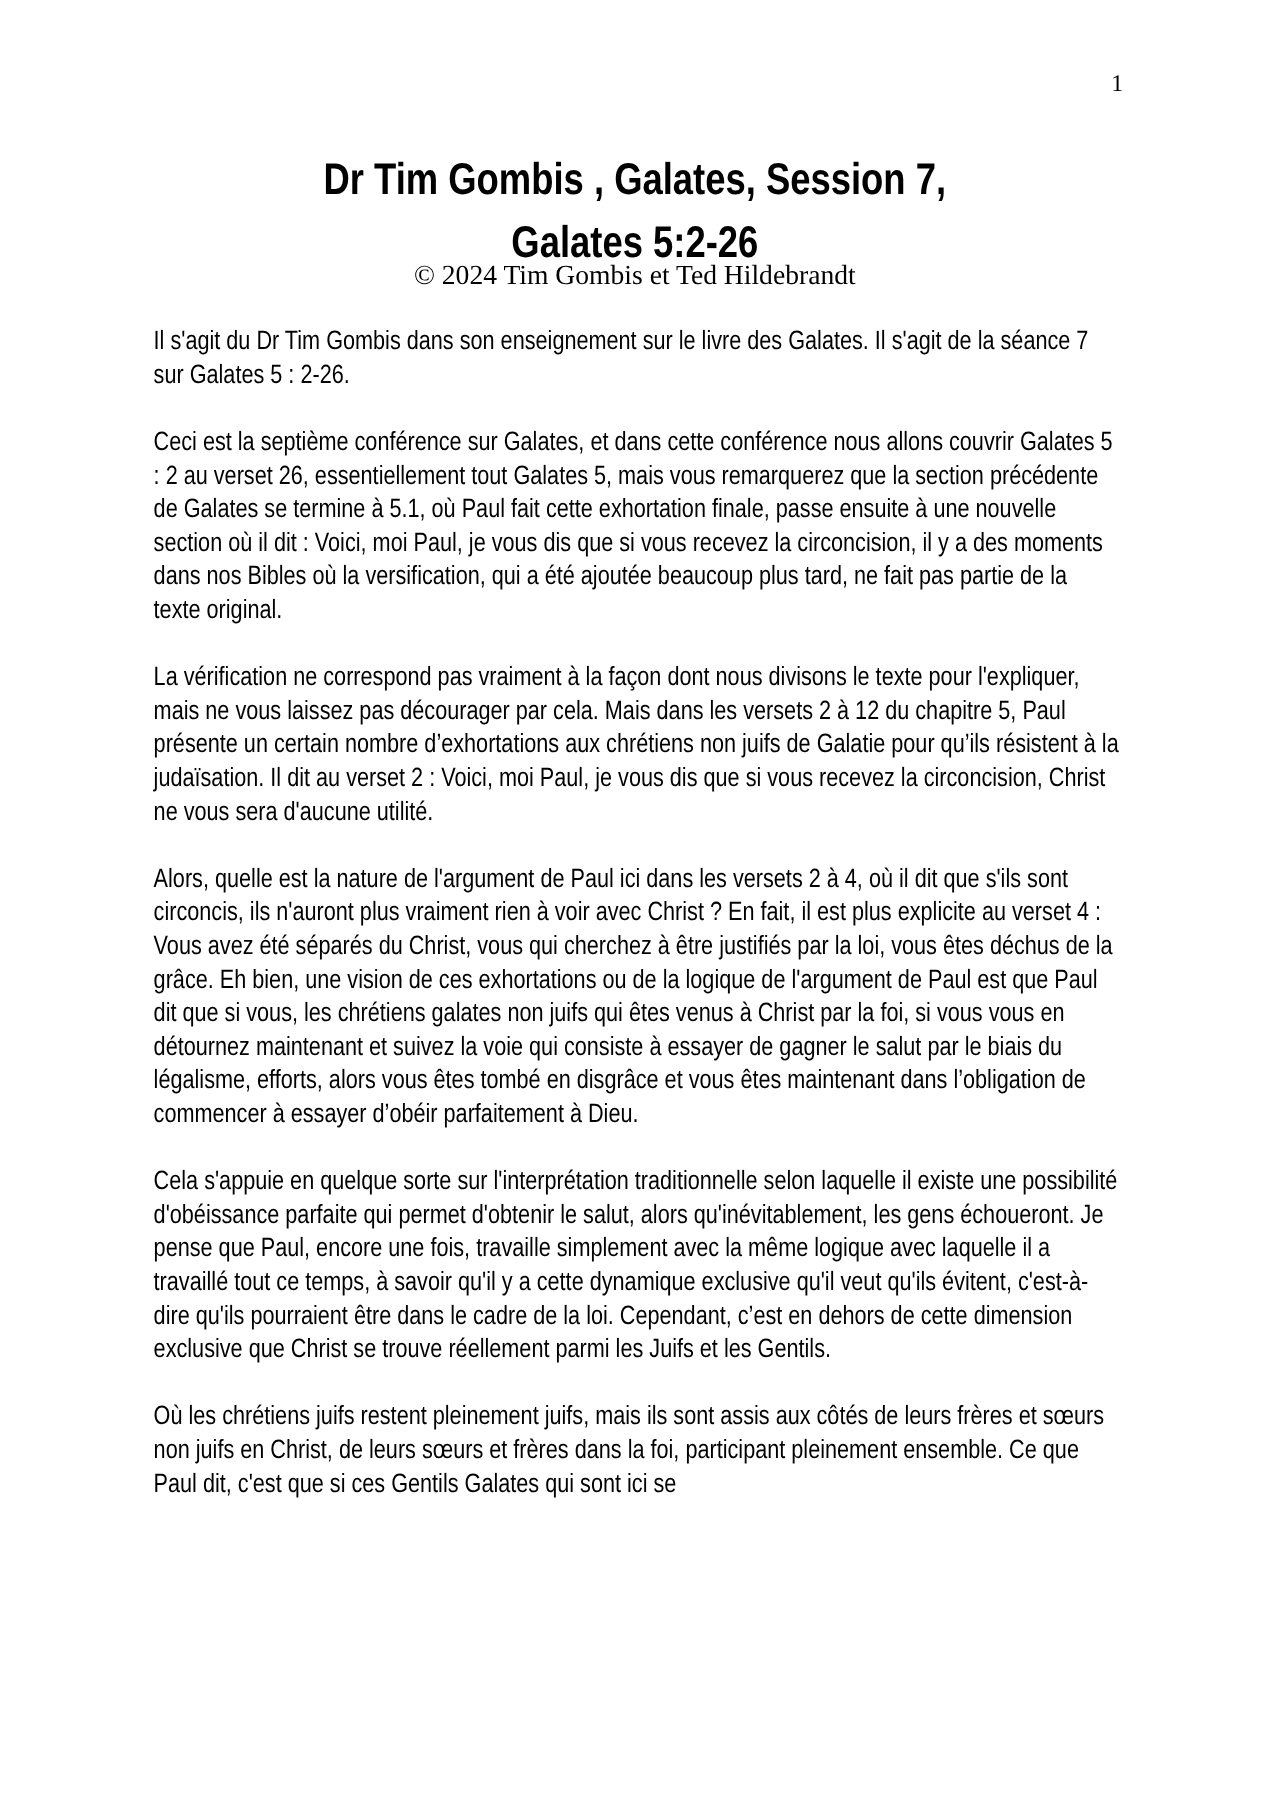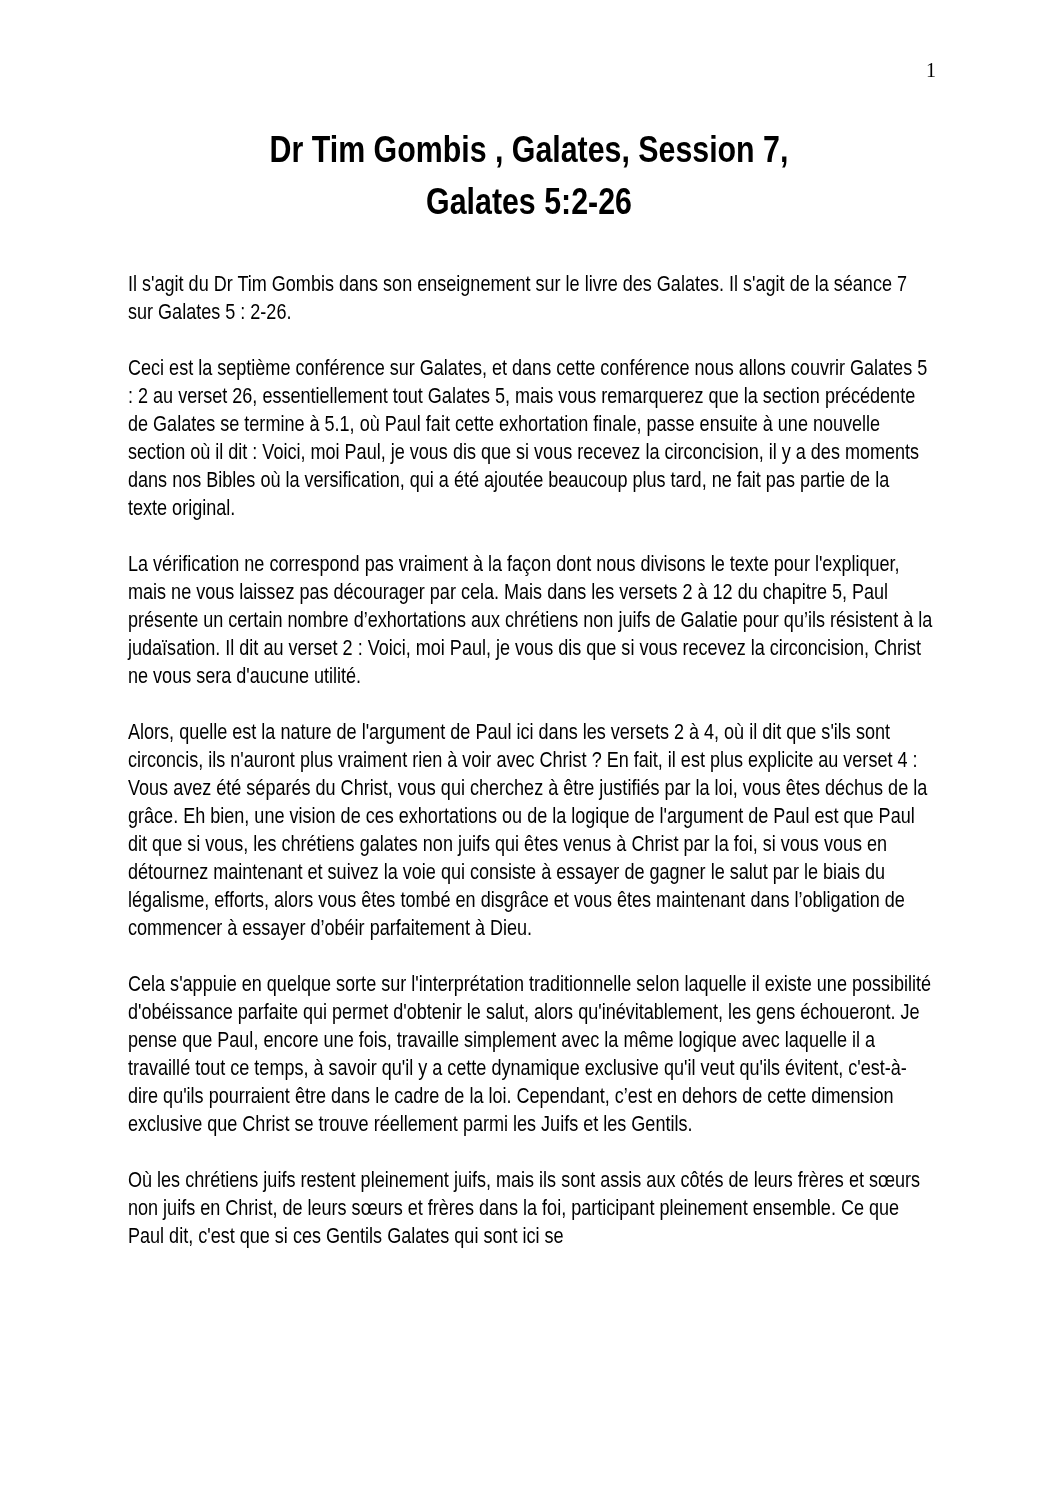--- a/index.html
+++ b/index.html
@@ -72,20 +72,21 @@
 
 <div class="page">
 
   <div class="page-number">1</div>
 
   <div class="doc-title">
     <div>Dr Tim Gombis , Galates, Session 7,</div>
     <div>Galates 5:2-26</div>
   </div>
 
+  <div class="copyright">© 2024 Tim Gombis et Ted Hildebrandt</div>
 
   <div class="content" id="paragraphs">
       <p>Il s'agit du Dr Tim Gombis dans son enseignement sur le livre des Galates. Il s'agit de la séance 7 sur Galates 5 : 2-26.</p>
       <p>Ceci est la septième conférence sur Galates, et dans cette conférence nous allons couvrir Galates 5 : 2 au verset 26, essentiellement tout Galates 5, mais vous remarquerez que la section précédente de Galates se termine à 5.1, où Paul fait cette exhortation finale, passe ensuite à une nouvelle section où il dit : Voici, moi Paul, je vous dis que si vous recevez la circoncision, il y a des moments dans nos Bibles où la versification, qui a été ajoutée beaucoup plus tard, ne fait pas partie de la texte original.</p>
       <p>La vérification ne correspond pas vraiment à la façon dont nous divisons le texte pour l'expliquer, mais ne vous laissez pas décourager par cela. Mais dans les versets 2 à 12 du chapitre 5, Paul présente un certain nombre d’exhortations aux chrétiens non juifs de Galatie pour qu’ils résistent à la judaïsation. Il dit au verset 2 : Voici, moi Paul, je vous dis que si vous recevez la circoncision, Christ ne vous sera d'aucune utilité.</p>
       <p>Alors, quelle est la nature de l'argument de Paul ici dans les versets 2 à 4, où il dit que s'ils sont circoncis, ils n'auront plus vraiment rien à voir avec Christ ? En fait, il est plus explicite au verset 4 : Vous avez été séparés du Christ, vous qui cherchez à être justifiés par la loi, vous êtes déchus de la grâce. Eh bien, une vision de ces exhortations ou de la logique de l'argument de Paul est que Paul dit que si vous, les chrétiens galates non juifs qui êtes venus à Christ par la foi, si vous vous en détournez maintenant et suivez la voie qui consiste à essayer de gagner le salut par le biais du légalisme, efforts, alors vous êtes tombé en disgrâce et vous êtes maintenant dans l’obligation de commencer à essayer d’obéir parfaitement à Dieu.</p>
       <p>Cela s'appuie en quelque sorte sur l'interprétation traditionnelle selon laquelle il existe une possibilité d'obéissance parfaite qui permet d'obtenir le salut, alors qu'inévitablement, les gens échoueront. Je pense que Paul, encore une fois, travaille simplement avec la même logique avec laquelle il a travaillé tout ce temps, à savoir qu'il y a cette dynamique exclusive qu'il veut qu'ils évitent, c'est-à-dire qu'ils pourraient être dans le cadre de la loi. Cependant, c’est en dehors de cette dimension exclusive que Christ se trouve réellement parmi les Juifs et les Gentils.</p>
       <p>Où les chrétiens juifs restent pleinement juifs, mais ils sont assis aux côtés de leurs frères et sœurs non juifs en Christ, de leurs sœurs et frères dans la foi, participant pleinement ensemble. Ce que Paul dit, c'est que si ces Gentils Galates qui sont ici se</p>
     </div>
 

